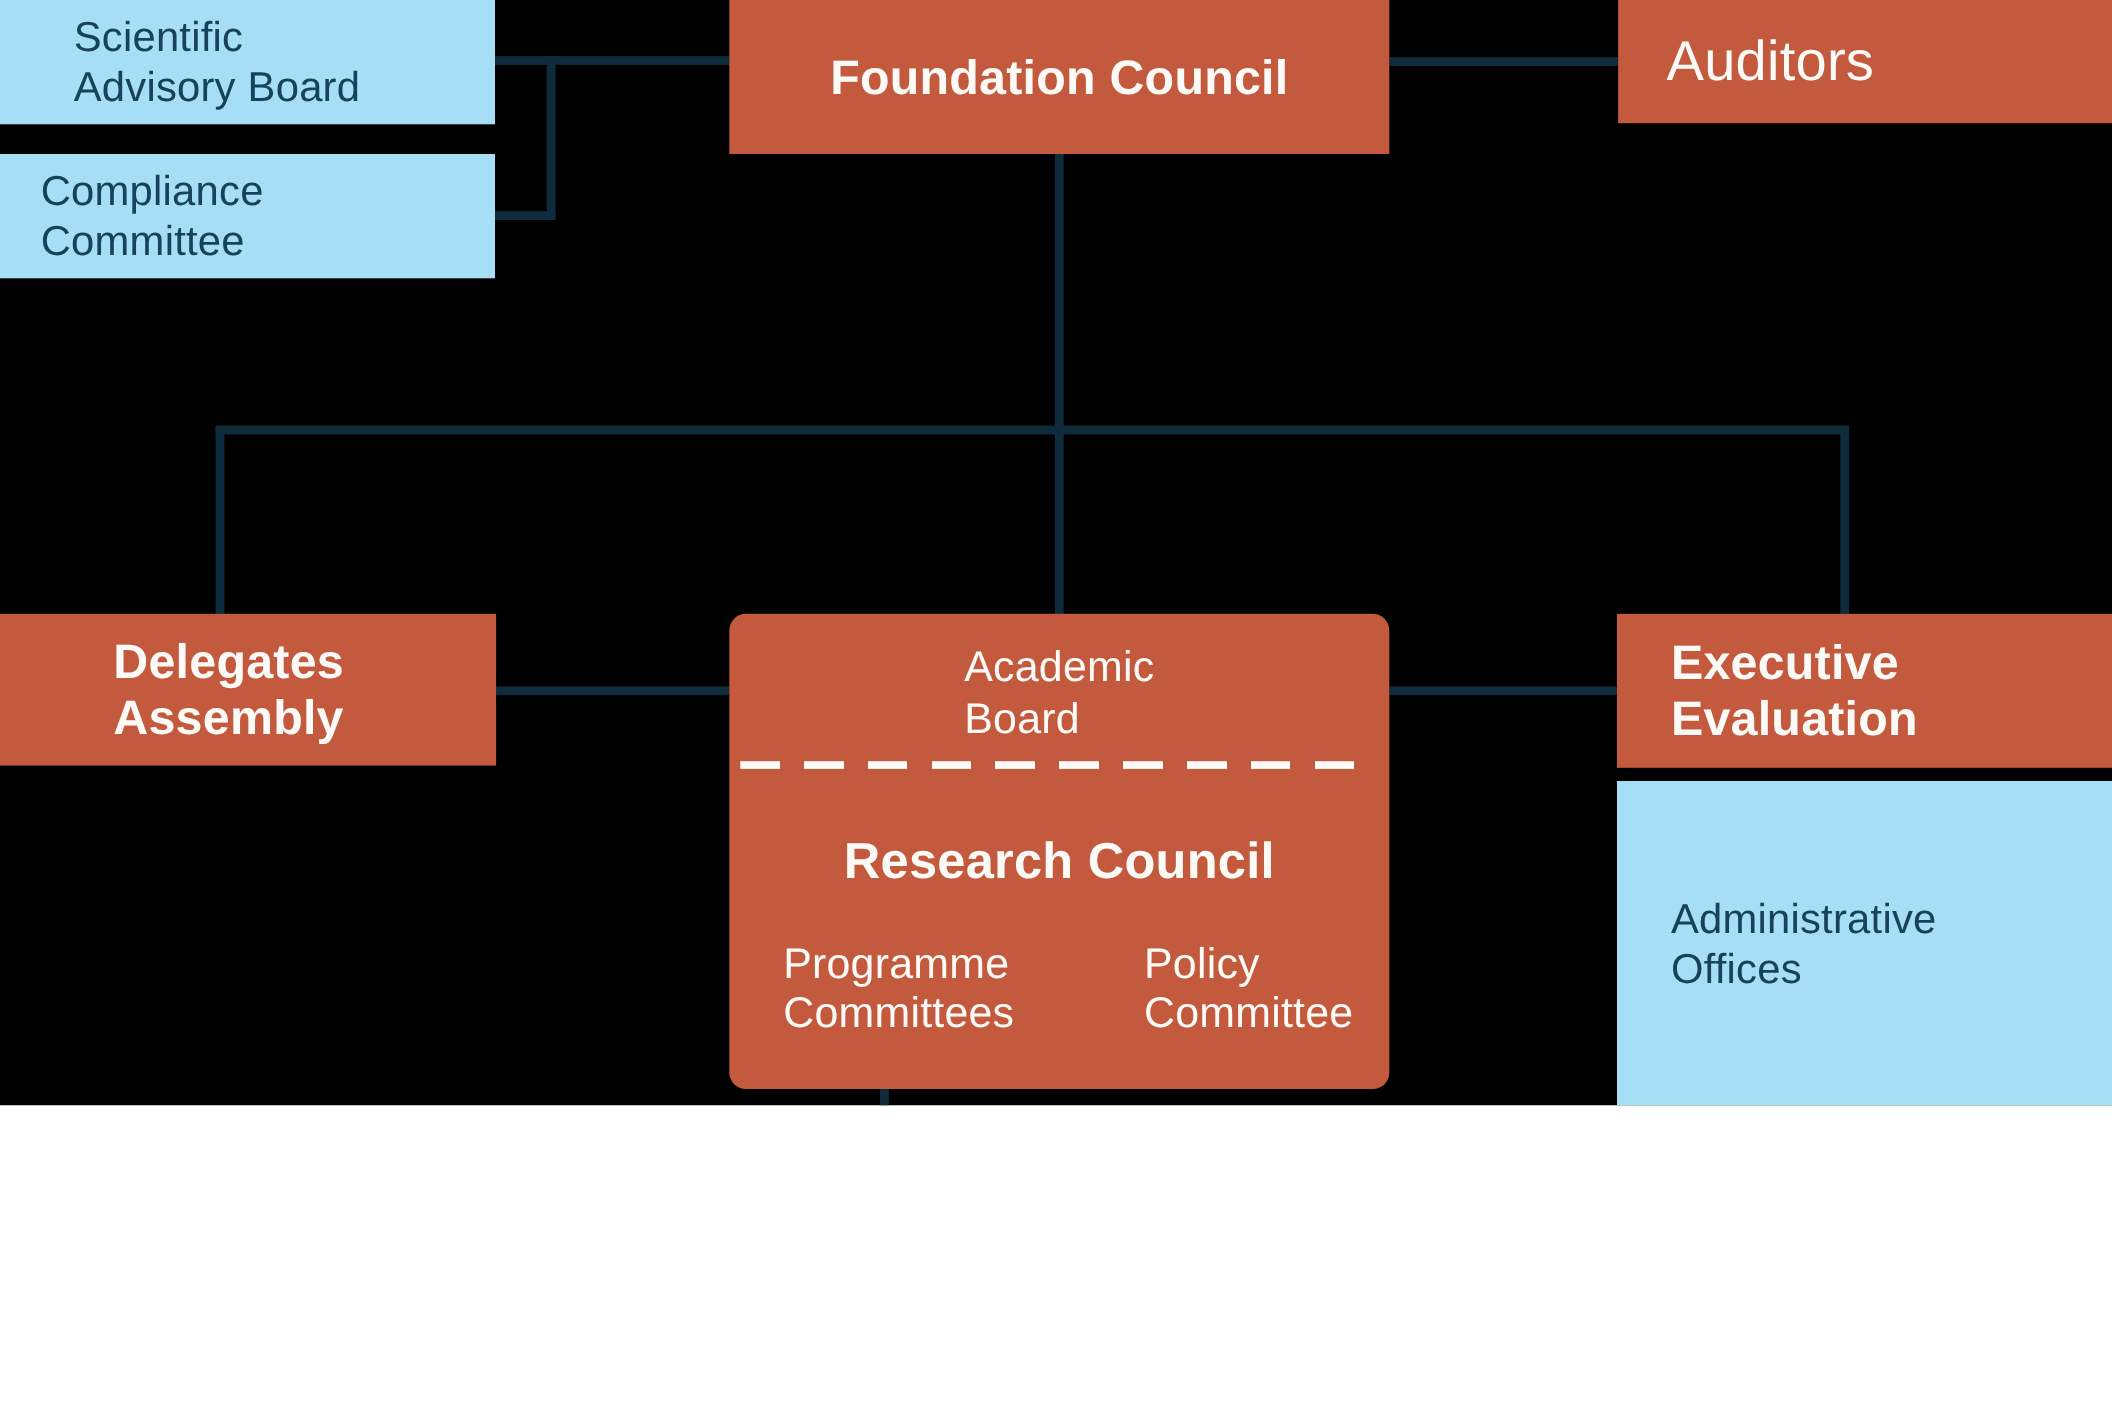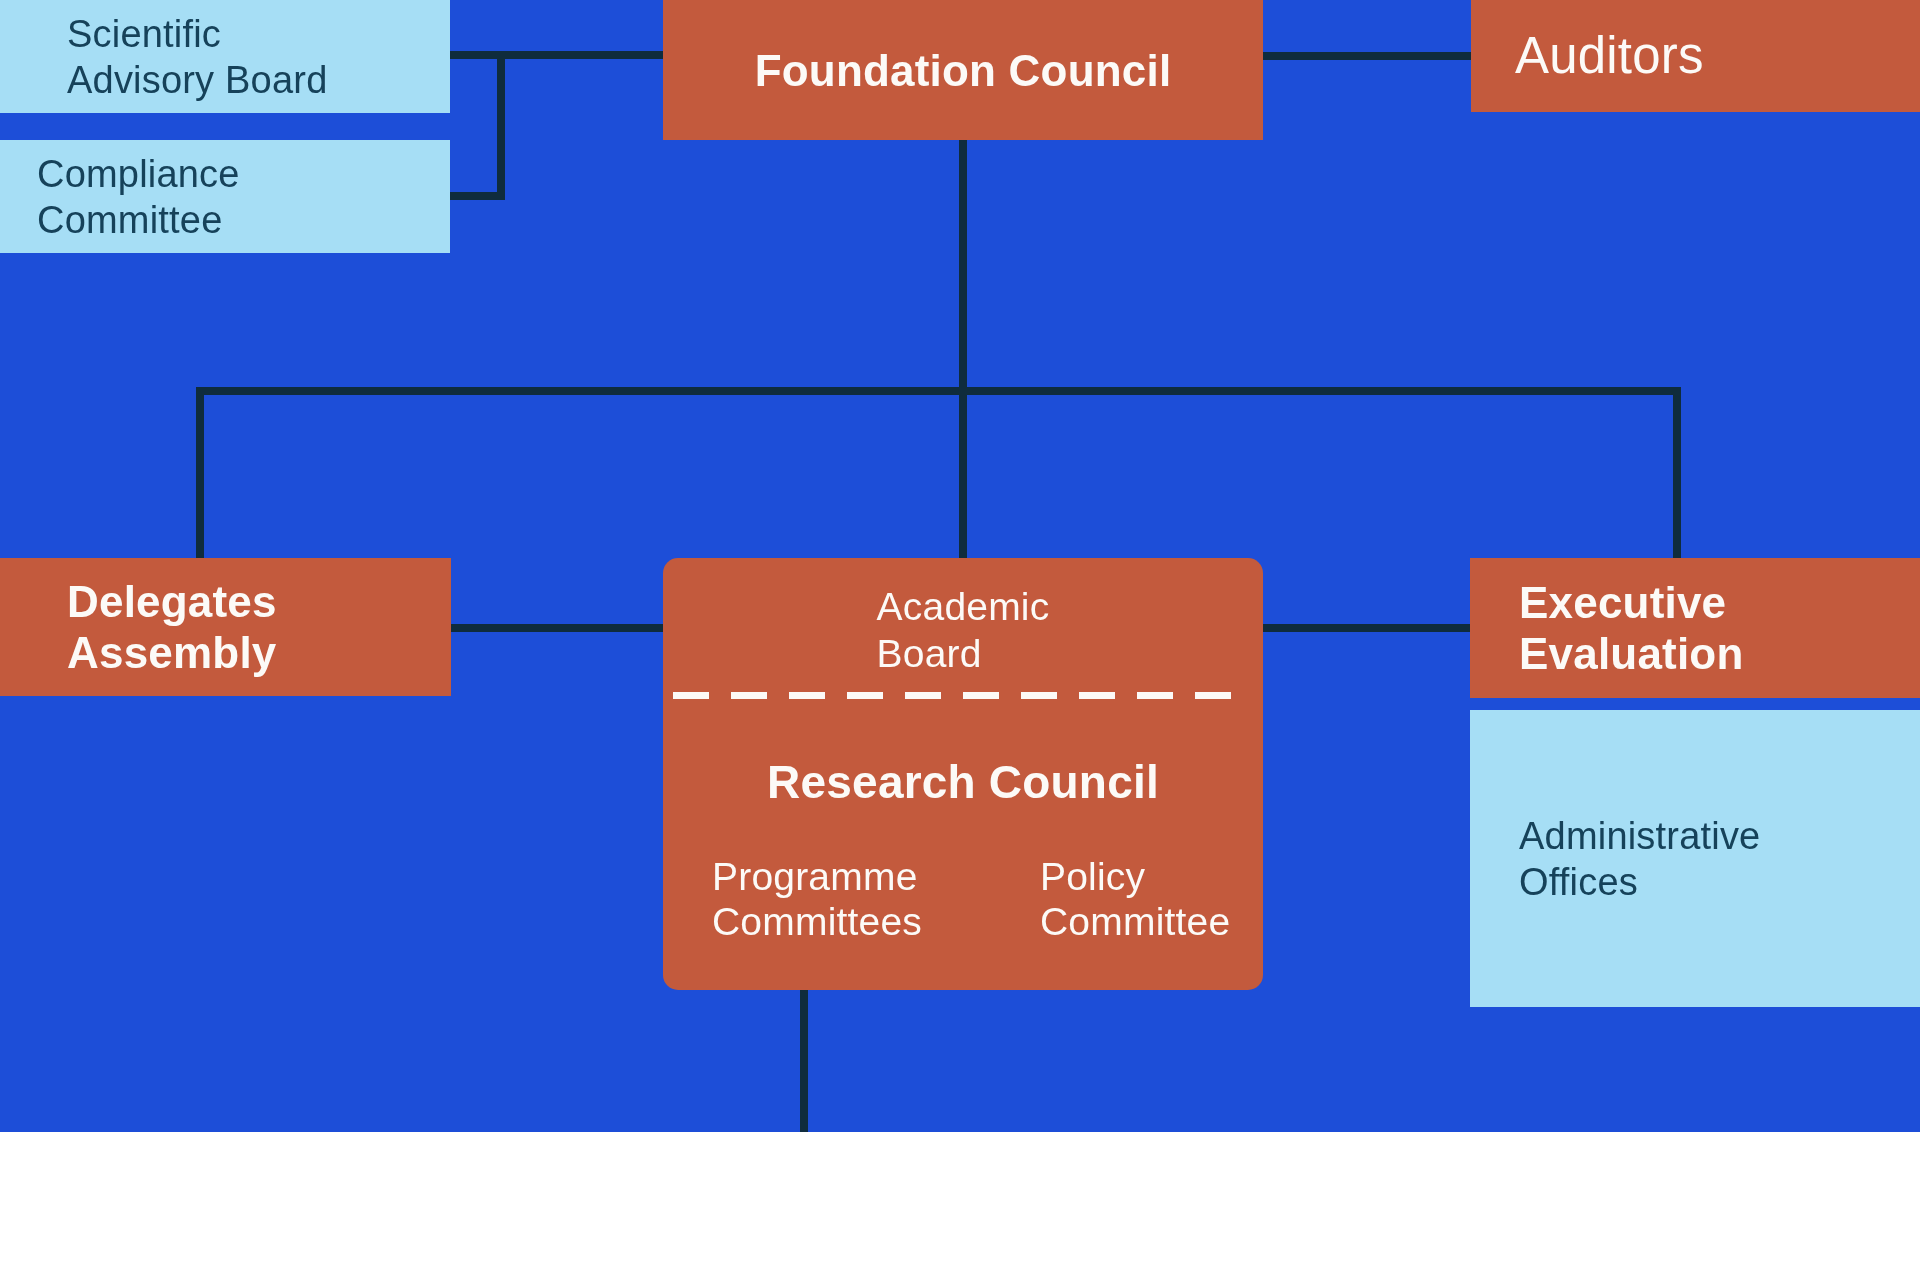--- a/index.html
+++ b/index.html
@@ -3,22 +3,22 @@
 <meta charset="utf-8">
 <style>
   html, body {
     margin: 0;
     padding: 0;
     background: #ffffff;
   }
   #canvas {
     position: relative;
     width: 1920px;
-    height: 1132px;
-    background: #1d4ed8;
+    height: 1005px;
+    background: #000000;
     overflow: hidden;
     font-family: "Liberation Sans", sans-serif;
   }
   .node {
     position: absolute;
     box-sizing: border-box;
     display: flex;
     align-items: center;
   }
   .node.red  { background: var(--box-red); }
@@ -40,21 +40,21 @@
   .connector {
     position: absolute;
     background: var(--connector);
   }
   
   #sab { left: 0;     top: 0;    width: 450px; height: 113px; padding-left: 67px; }
   #cc  { left: 0;     top: 140px;width: 450px; height: 113px; padding-left: 37px; }
   #fc  { left: 663px; top: 0;    width: 600px; height: 140px; justify-content: center; }
   #aud { left: 1471px;top: 0;    width: 449px; height: 112px; padding-left: 44px; }
   
-  #da  { left: 0;     top: 558px; width: 451px; height: 138px; padding-left: 67px; }
+  #da  { left: 0;     top: 558px; width: 451px; height: 138px; padding-left: 103px; }
   #mid { left: 663px; top: 558px; width: 600px; height: 432px; display: block; border-radius: 15px; }
   #em  { left: 1470px;top: 558px; width: 450px; height: 140px; padding-left: 49px; }
   #ao  { left: 1470px;top: 698px; width: 450px; height: 297px; padding-left: 49px; margin-top: 12px; }
   #ep  { left: 663px; top: 1159px;width: 281px; height: 120px; padding-left: 49px; }
   
   #academic-wrap {
     position: absolute;
     left: 0; right: 0; top: 25px;
     text-align: center;
   }

